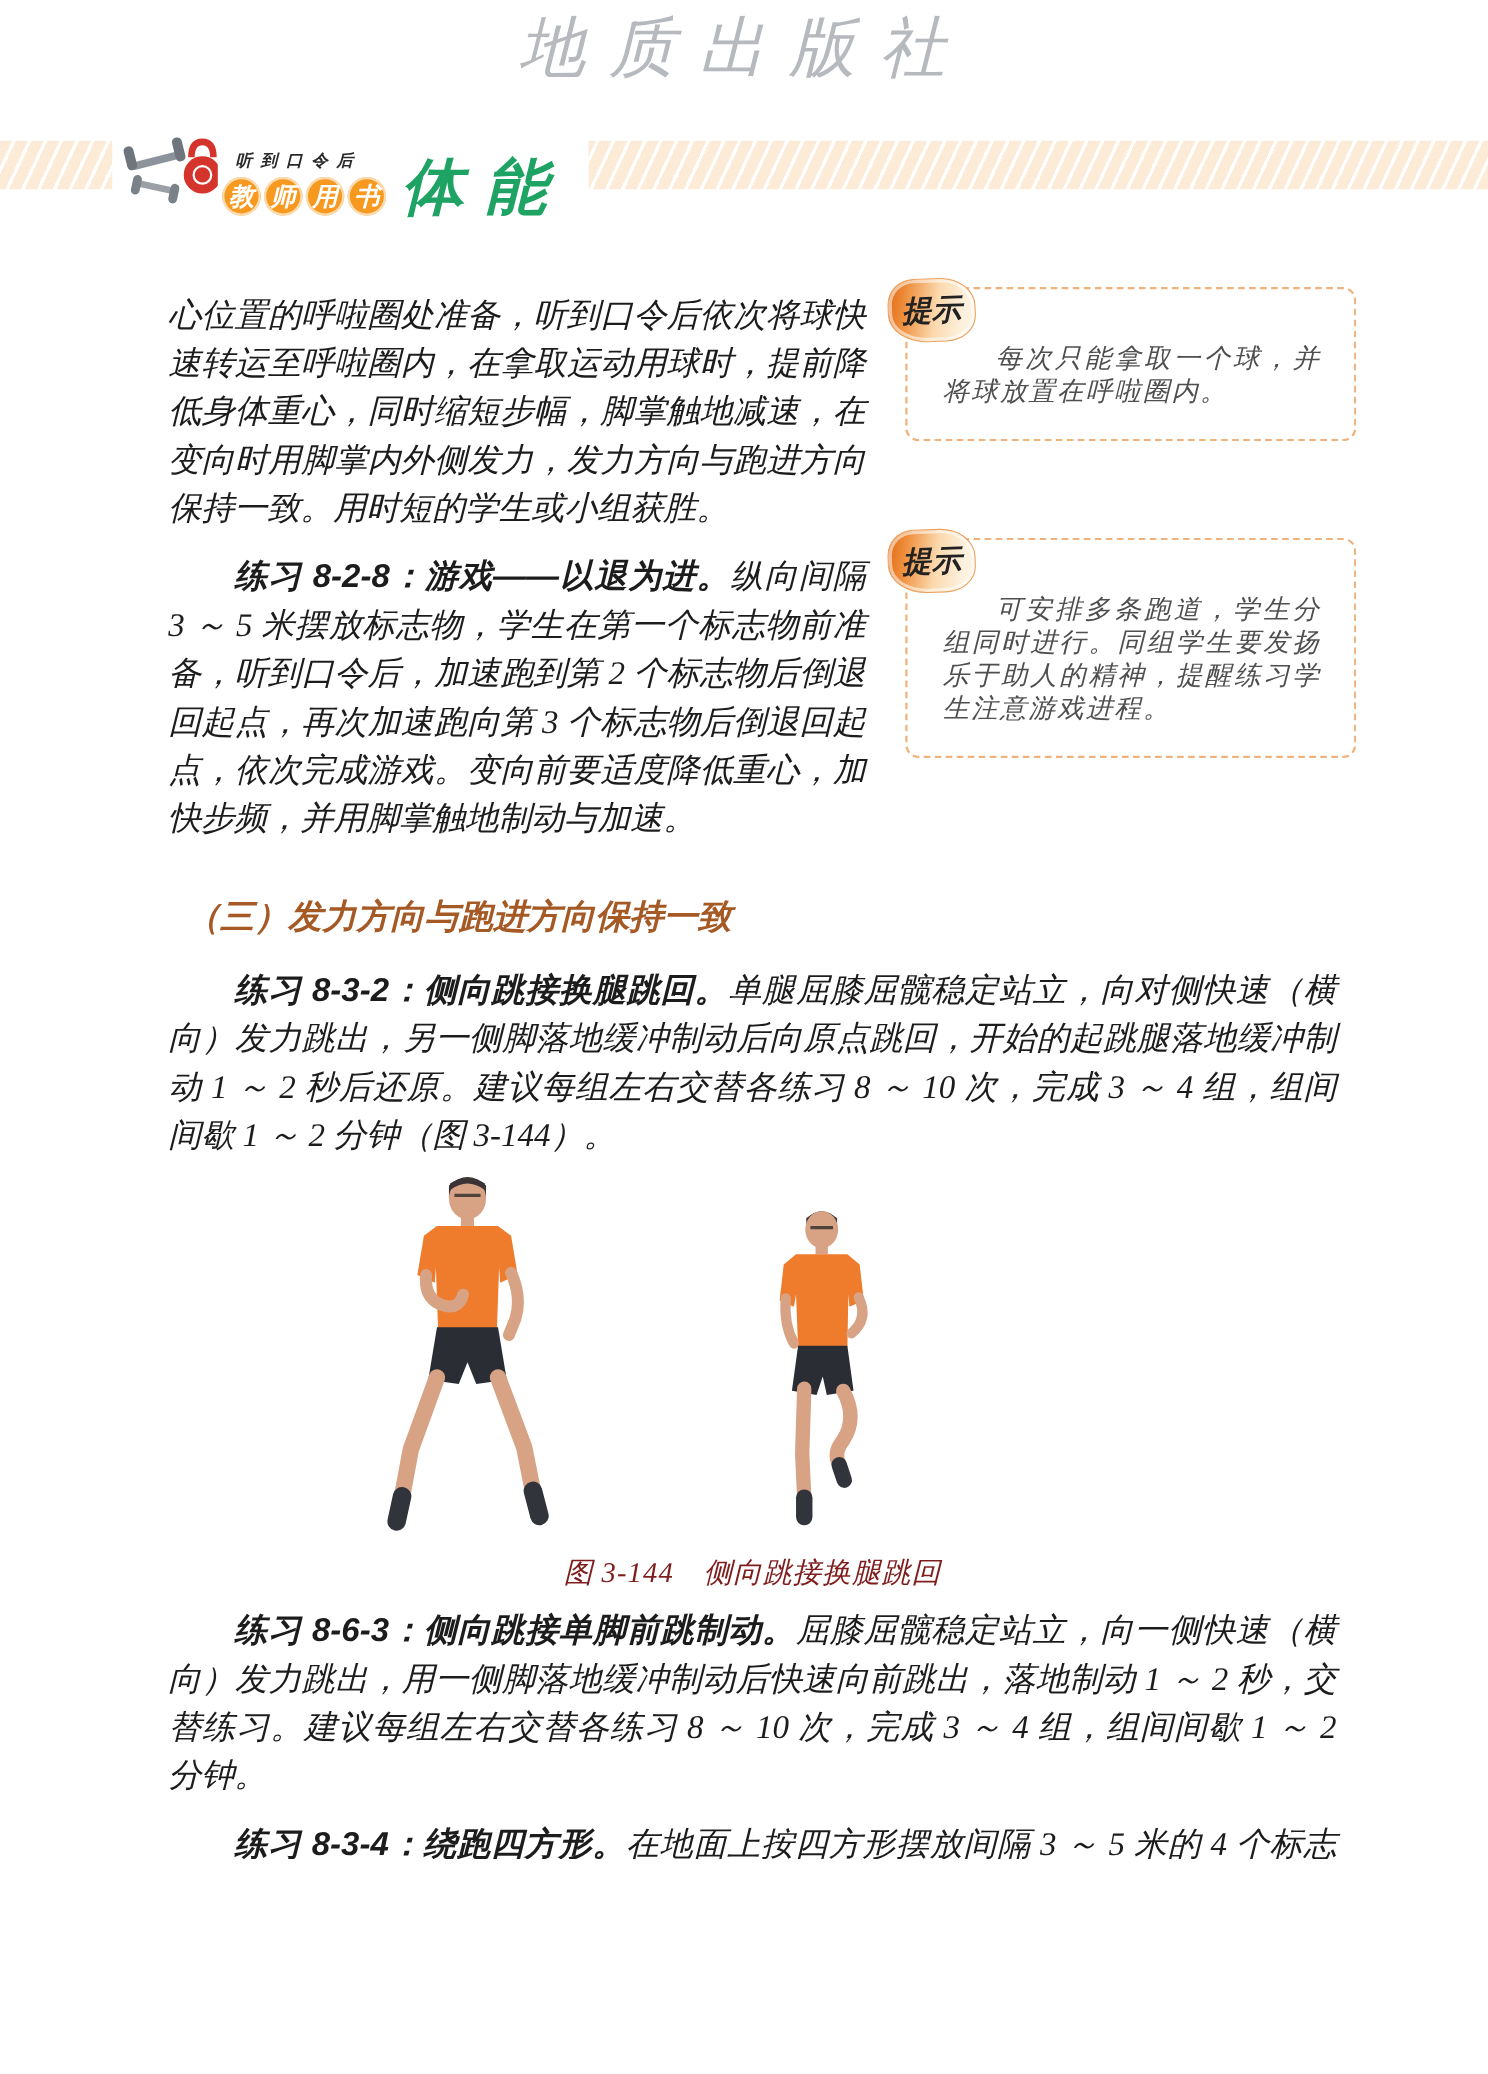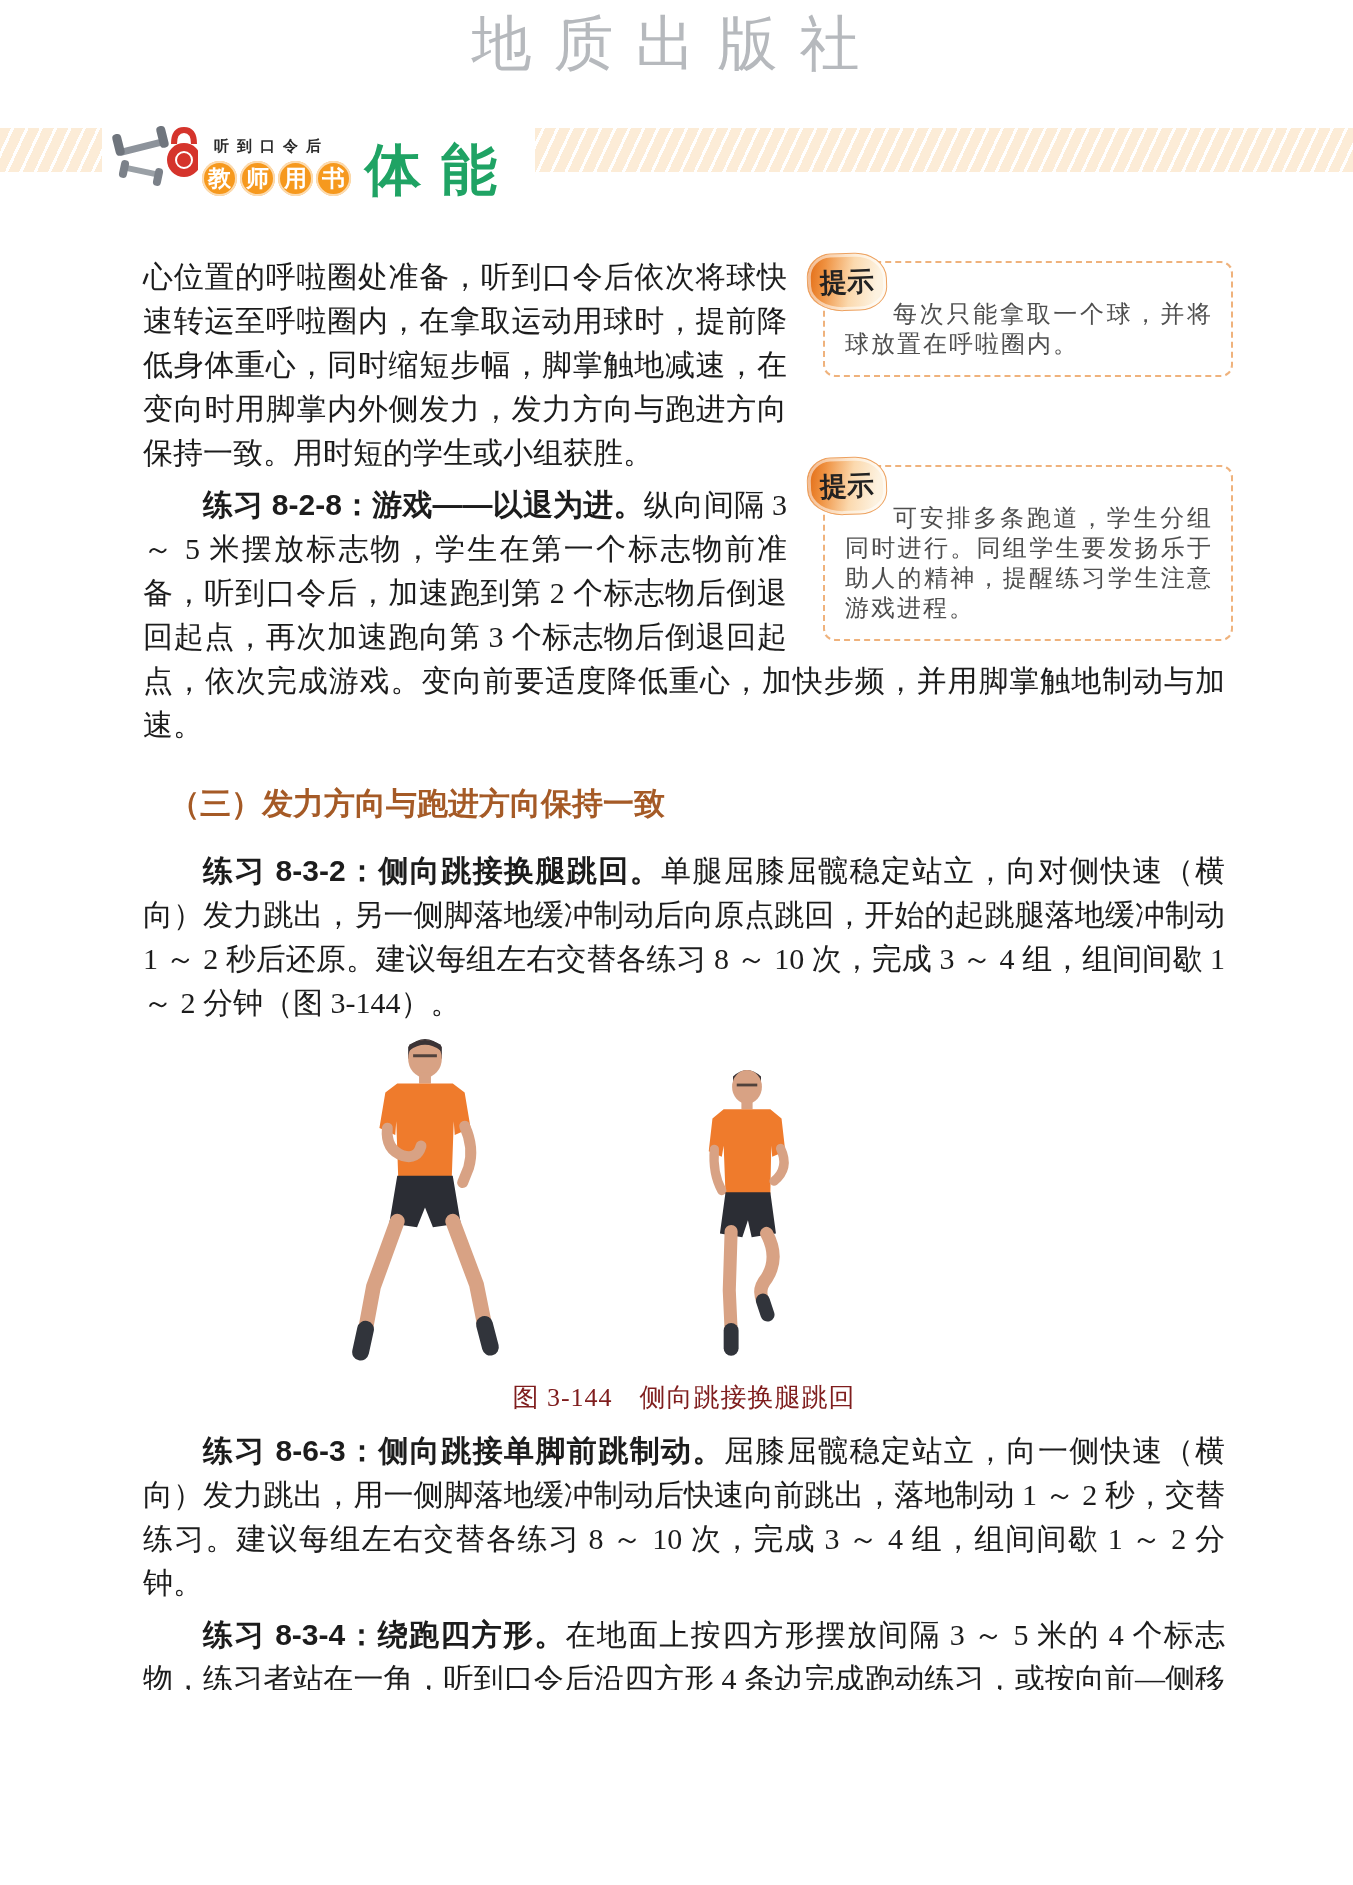--- a/index.html
+++ b/index.html
@@ -1,17 +1,17 @@
 <!DOCTYPE html>
 <html><head>
 <meta charset="utf-8">
 <style>
   html,body{margin:0;padding:0;background:#ffffff;}
   .page{position:relative;width:1353px;height:1690px;background:#fff;overflow:hidden;
-        font-family:"Liberation Serif","DejaVu Serif",serif;color:#1c1c1c;}
+        font-family:"Liberation Serif","DejaVu Serif",serif;color:#1c1c1c;font-style:italic;}
 
   
   .watermark{position:absolute;left:0;width:100%;text-align:center;color:#b6b9bd;
              font-size:60px;letter-spacing:22px;font-family:"DejaVu Serif",serif;white-space:nowrap;}
   .wm-top{top:4px;}
   .wm-bottom{top:1798px;}
 
   
   .band{position:absolute;top:128px;left:0;width:100%;height:44px;
         background:repeating-linear-gradient(115deg,#fcecd7 0 10px,#ffffff 10px 13px);}
@@ -24,40 +24,40 @@
   .circles{display:flex;gap:3px;}
   .circle{width:35px;height:35px;border-radius:50%;background:#f6991e;color:#fff;
           font-family:"Liberation Sans",sans-serif;font-weight:bold;font-size:23px;
           display:flex;align-items:center;justify-content:center;box-shadow:inset 0 0 0 2px rgba(255,255,255,.65);}
   .big-title{font-family:"Liberation Sans",sans-serif;font-weight:900;font-size:56px;
              color:#1fa364;letter-spacing:20px;line-height:.95;margin:0 0 2px 6px;white-space:nowrap;}
 
   
   .content{position:absolute;left:135px;top:247px;width:1098px;font-size:30px;line-height:44px;
            text-align:justify;}
-  .body-p{margin:8px;}
+  .body-p{margin:18px;}
   .indent{text-indent:2em;}
   .p-sp{margin-top:8px;}
   .lead{font-family:"Liberation Sans",sans-serif;font-weight:700;}
 
   
   .tips-float{float:right;width:446px;padding-left:24px;box-sizing:border-box;}
   .tip{position:relative;margin-left:12px;}
   .tip1{margin-top:14px;}
   .tip2{margin-top:88px;}
   .tip-label{position:absolute;top:-8px;left:-16px;width:78px;height:56px;z-index:2;
              background:linear-gradient(100deg,#e0660e 0%,#ef9140 22%,#fbd9ae 55%,#fdf2e0 85%);
              border:1px solid #eda15f;border-radius:30% 40% 35% 45%/40% 45% 40% 45%;
              transform:rotate(-2deg);display:flex;align-items:center;justify-content:center;
              font-family:"Liberation Sans",sans-serif;font-weight:bold;font-size:27px;color:#222;
              box-shadow:inset 0 0 0 3px rgba(255,255,255,.55);}
   .tip-box{border:2px dashed #efb27c;border-radius:12px;background:#fff;
            padding:36px 18px 16px 20px;font-size:24px;line-height:30px;color:#4f4f4f;
            font-family:"DejaVu Serif",serif;}
-  .tip-box p{margin:0;text-indent:2em;text-align:justify;letter-spacing:2px;}
+  .tip-box p{margin:12px;text-indent:2em;text-align:justify;letter-spacing:2px;}
 
   
   .section-heading{font-family:"Liberation Sans",sans-serif;font-weight:700;font-size:31px;
                    color:#a55a26;margin:30px 0 26px 0;text-indent:1.1em;text-align:left;line-height:38px;}
 
   
   .figure{margin:16px 0 0 0;}
   .photos{display:flex;align-items:flex-end;height:332px;}
   .photo-1{margin-left:190px;}
   .photo-2{margin-left:152px;}

